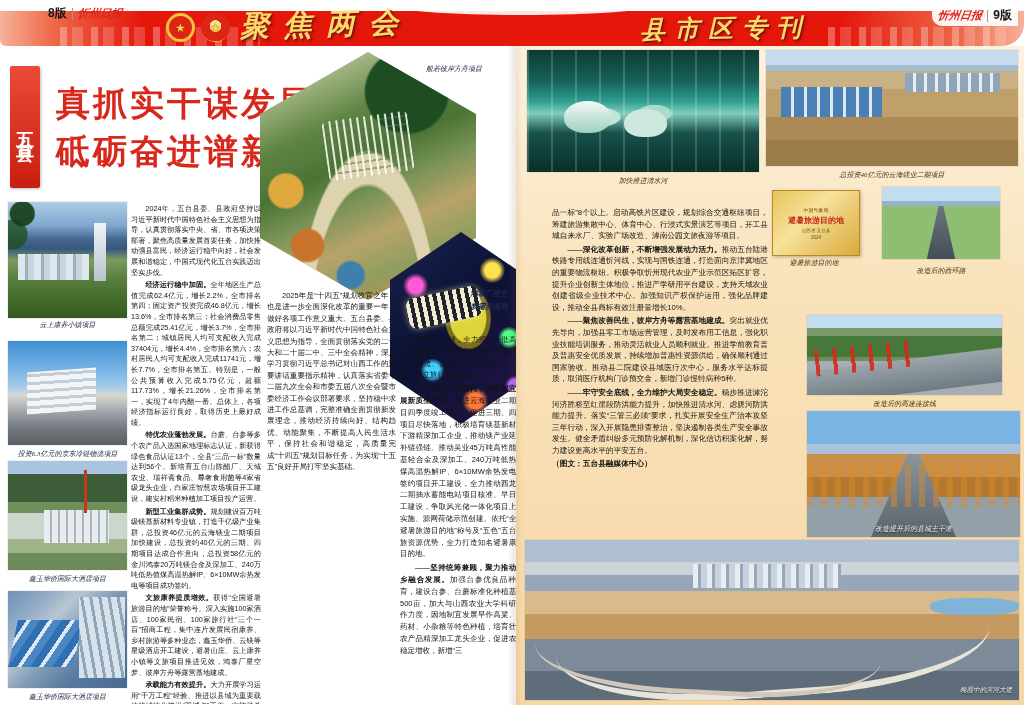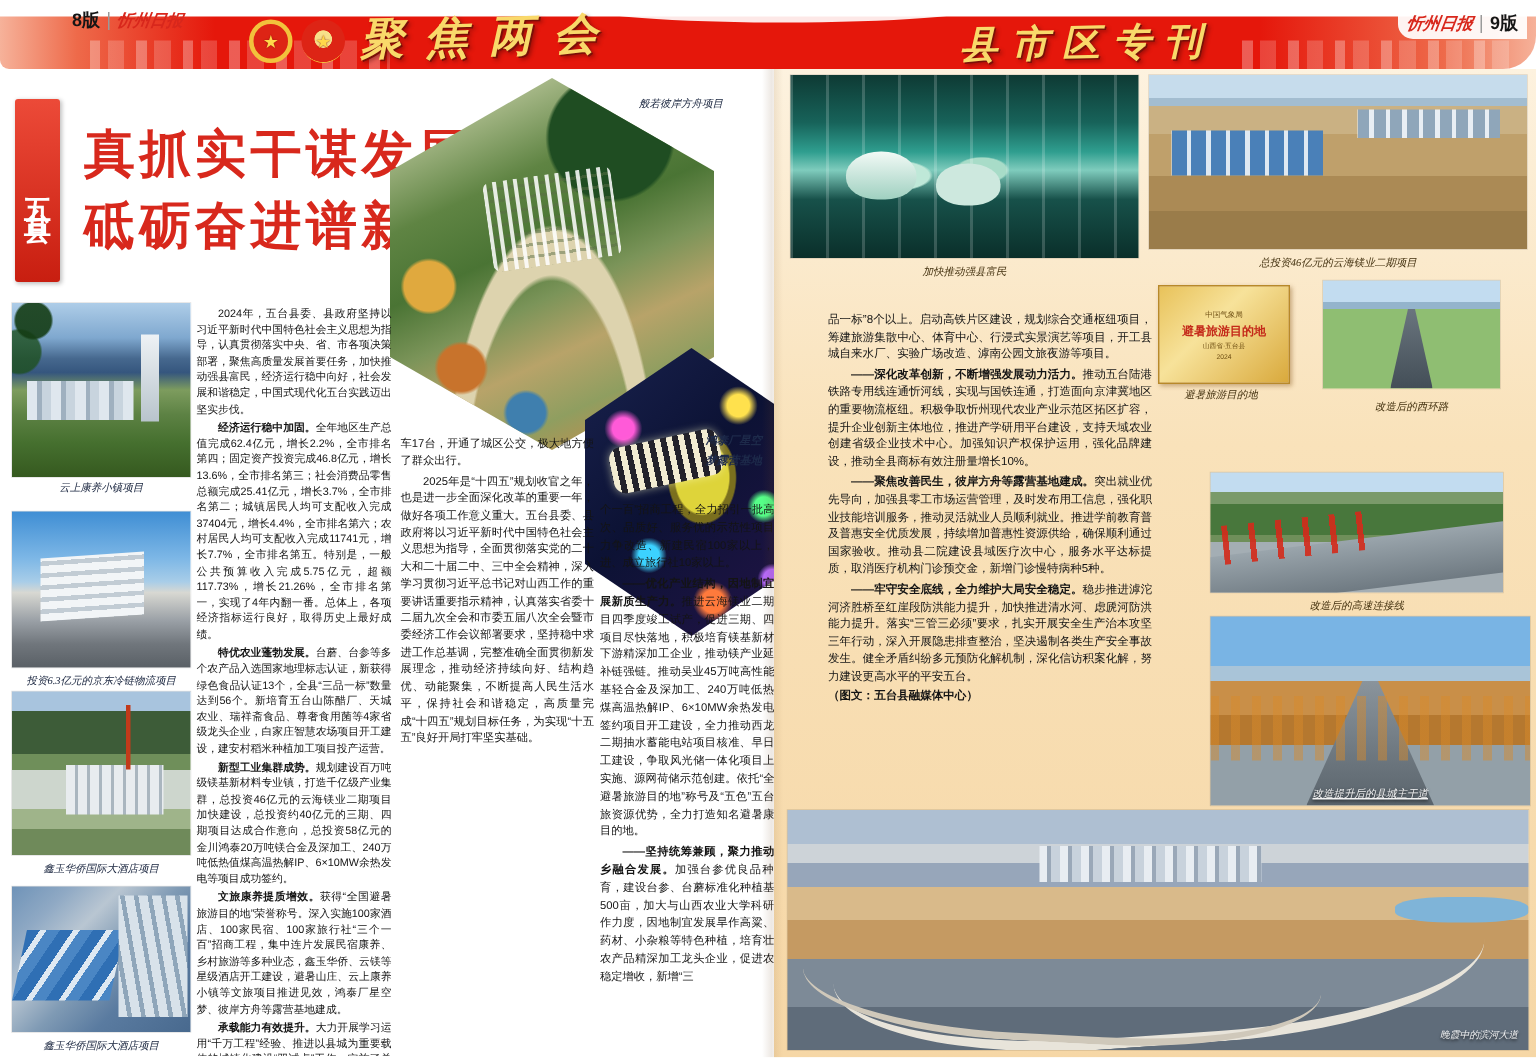--- a/index.html
+++ b/index.html
@@ -102,21 +102,21 @@
   #rail4 .roofs{left:4%;top:30%;width:55%;height:48%;transform:skewX(-12deg);
     background:repeating-linear-gradient(115deg,#2f6fb4 0 8px,#dfe9f2 8px 12px,#4a86c4 12px 20px);}
   #rail4 .roofs2{right:2%;top:6%;width:38%;height:84%;
     background:repeating-linear-gradient(80deg,#d8e2ea 0 6px,#8fa6ba 6px 9px);}
 
   
   .col{position:absolute;font-size:7.2px;line-height:10.6px;color:#141414;
        text-align:justify;overflow:hidden;}
   .col p{margin:0 0 2px;text-indent:2em;}
   .col p.noind{text-indent:0;}
-  .col b{font-weight:bold;}
+  .col b{font-weight:bold;font-family:Liberation Serif, serif;}
   #col1{left:131px;top:204px;width:130px;height:500px;}
   #col2{left:267px;top:290px;width:129px;height:414px;font-size:7.5px;line-height:11.4px;}
   #col3{left:400px;top:334px;width:124px;height:370px;font-size:7.5px;line-height:11.8px;}
   #col4{left:552px;top:207px;width:216px;height:340px;font-size:7.7px;line-height:11.6px;}
 
   
   .rpage{position:absolute;left:516px;top:46px;width:508px;height:659px;
          background:linear-gradient(180deg,#fdf2df 0%,#f9e2ba 38%,#f6d7a6 100%);}
   .fold{position:absolute;left:508px;top:46px;width:14px;height:659px;
         background:linear-gradient(90deg,rgba(0,0,0,0),rgba(110,70,30,.12) 45%,rgba(0,0,0,0));}
@@ -155,21 +155,21 @@
   #flagroad .flags{left:4%;top:38%;width:55%;height:32%;opacity:.9;transform:rotate(-6deg);
     background:repeating-linear-gradient(90deg,#d42a1a 0 4px,transparent 4px 18px);}
   #avenue{left:807px;top:411px;width:213px;height:126px;background:
     linear-gradient(180deg,#79b4e4 0 26%,#a9c4d8 26% 34%,#c98f48 34% 52%,#b5782f 52% 68%,#93a0a8 68% 100%);}
   #avenue .roadp{left:30%;top:34%;width:40%;height:66%;
     background:linear-gradient(180deg,#8a949c,#5a646c);clip-path:polygon(44% 0,56% 0,100% 100%,0 100%);}
   #avenue .trees{left:0;top:42%;width:100%;height:34%;opacity:.55;
     background:repeating-linear-gradient(90deg,rgba(216,138,42,.85) 0 6px,transparent 6px 14px);}
   .overlay-cap{position:absolute;left:0;bottom:3px;width:100%;text-align:center;
     color:rgba(255,255,255,.93);font-size:7px;font-style:italic;
-    text-shadow:0 1px 2px rgba(0,0,0,.65);font-family:"Liberation Serif",serif;text-decoration:underline;}
+    text-shadow:0 1px 2px rgba(0,0,0,.65);font-family:"Liberation Serif",serif;}
   #panorama{left:525px;top:540px;width:494px;height:160px;background:
     linear-gradient(180deg,#aebfd2 0 14%,#cdd3d8 14% 22%,#97a6ba 22% 32%,#d9ba8a 32% 46%,#c59a62 46% 62%,#7d8a97 62% 82%,#5f6c7a 82% 100%);}
   #panorama .city{left:34%;top:15%;width:30%;height:15%;
     background:repeating-linear-gradient(90deg,#e8edf2 0 5px,#9aa8b8 5px 8px,#c8d2dc 8px 14px);}
   #panorama .via{left:6%;top:28%;width:88%;height:70%;box-sizing:border-box;
     border-bottom:7px solid #e8e4da;border-radius:50%/60%;transform:rotate(-4deg);}
   #panorama .via2{left:2%;top:45%;width:70%;height:52%;box-sizing:border-box;
     border-bottom:5px solid #cfc8ba;border-radius:50%/60%;transform:rotate(3deg);}
   #panorama .river{right:0;top:36%;width:18%;height:11%;background:#7fb4d8;border-radius:40%;}
   .corner-cap{position:absolute;right:7px;bottom:5px;color:rgba(255,255,255,.92);
@@ -249,36 +249,35 @@
 
   <div class="col" id="col1">
       <p>2024年，五台县委、县政府坚持以习近平新时代中国特色社会主义思想为指导，认真贯彻落实中央、省、市各项决策部署，聚焦高质量发展首要任务，加快推动强县富民，经济运行稳中向好，社会发展和谐稳定，中国式现代化五台实践迈出坚实步伐。</p>
       <p><b>经济运行稳中加固。</b>全年地区生产总值完成62.4亿元，增长2.2%，全市排名第四；固定资产投资完成46.8亿元，增长13.6%，全市排名第三；社会消费品零售总额完成25.41亿元，增长3.7%，全市排名第二；城镇居民人均可支配收入完成37404元，增长4.4%，全市排名第六；农村居民人均可支配收入完成11741元，增长7.7%，全市排名第五。特别是，一般公共预算收入完成5.75亿元，超额117.73%，增长21.26%，全市排名第一，实现了4年内翻一番。总体上，各项经济指标运行良好，取得历史上最好成绩。</p>
       <p><b>特优农业蓬勃发展。</b>台蘑、台参等多个农产品入选国家地理标志认证，新获得绿色食品认证13个，全县“三品一标”数量达到56个。新培育五台山陈醋厂、天城农业、瑞祥斋食品、尊奢食用菌等4家省级龙头企业，白家庄智慧农场项目开工建设，建安村稻米种植加工项目投产运营。</p>
       <p><b>新型工业集群成势。</b>规划建设百万吨级镁基新材料专业镇，打造千亿级产业集群，总投资46亿元的云海镁业二期项目加快建设，总投资约40亿元的三期、四期项目达成合作意向，总投资58亿元的金川鸿泰20万吨镁合金及深加工、240万吨低热值煤高温热解IP、6×10MW余热发电等项目成功签约。</p>
       <p><b>文旅康养提质增效。</b>获得“全国避暑旅游目的地”荣誉称号。深入实施100家酒店、100家民宿、100家旅行社“三个一百”招商工程，集中连片发展民宿康养、乡村旅游等多种业态，鑫玉华侨、云镁等星级酒店开工建设，避暑山庄、云上康养小镇等文旅项目推进见效，鸿泰厂星空梦、彼岸方舟等露营基地建成。</p>
       <p><b>承载能力有效提升。</b>大力开展学习运用“千万工程”经验、推进以县城为重要载体的城镇化建设“双试点”工作，实施了总投资20.7亿元的一揽子民生工程，涉及道路17条、管网改造63.6公里、医院2座、学校3座、养老院1座。同时，聚焦百姓期盼，投入新能源公交</p>
     </div>
   <div class="col" id="col2">
-      <p class="noind">车17台，开通了城区公交，极大地方便了群众出行。</p>
       <p>2025年是“十四五”规划收官之年，也是进一步全面深化改革的重要一年，做好各项工作意义重大。五台县委、县政府将以习近平新时代中国特色社会主义思想为指导，全面贯彻落实党的二十大和二十届二中、三中全会精神，深入学习贯彻习近平总书记对山西工作的重要讲话重要指示精神，认真落实省委十二届九次全会和市委五届八次全会暨市委经济工作会议部署要求，坚持稳中求进工作总基调，完整准确全面贯彻新发展理念，推动经济持续向好、结构趋优、动能聚集，不断提高人民生活水平，保持社会和谐稳定，高质量完成“十四五”规划目标任务，为实现“十五五”良好开局打牢坚实基础。</p>
     </div>
   <div class="col" id="col3">
       <p class="noind">个一百”招商工程，全力招引一批高档次、品质好、服务优的示范性项目，力争改造、新建民宿100家以上，引进、成立旅行社10家以上。</p>
       <p><b>——优化产业结构，因地制宜发展新质生产力。</b>推进云海镁业二期项目四季度竣工试产，促进三期、四期项目尽快落地，积极培育镁基新材料下游精深加工企业，推动镁产业延链补链强链。推动吴业45万吨高性能镁基轻合金及深加工、240万吨低热值煤高温热解IP、6×10MW余热发电等签约项目开工建设，全力推动西龙池二期抽水蓄能电站项目核准、早日开工建设，争取风光储一体化项目上马实施、源网荷储示范创建。依托“全国避暑旅游目的地”称号及“五色”五台文旅资源优势，全力打造知名避暑康养目的地。</p>
       <p><b>——坚持统筹兼顾，聚力推动城乡融合发展。</b>加强台参优良品种培育，建设台参、台蘑标准化种植基地500亩，加大与山西农业大学科研合作力度，因地制宜发展旱作高粱、中药材、小杂粮等特色种植，培育壮大农产品精深加工龙头企业，促进农民稳定增收，新增“三</p>
     </div>
 
   <div class="rpage"></div>
   <div class="fold"></div>
 
   <div class="fig" id="photoA">
     <span class="pod"></span>
   </div>
-  <div class="cap capr" style="left:527px;top:176px;width:232px;">加快推动强县富民</div>
+  <div class="cap capr" style="left:527px;top:176px;width:232px;">加快推进清水河</div>
 
   <div class="fig" id="photoB">
     <span class="shedA"></span>
     <span class="shedB"></span>
   </div>
   <div class="cap capr" style="left:766px;top:170px;width:252px;">总投资46亿元的云海镁业二期项目</div>
 
   <div class="col" id="col4">
       <p class="noind">品一标”8个以上。启动高铁片区建设，规划综合交通枢纽项目，筹建旅游集散中心、体育中心、行浸式实景演艺等项目，开工县城自来水厂、实验广场改造、滹南公园文旅夜游等项目。</p>
       <p><b>——深化改革创新，不断增强发展动力活力。</b>推动五台陆港铁路专用线连通忻河线，实现与国铁连通，打造面向京津冀地区的重要物流枢纽。积极争取忻州现代农业产业示范区拓区扩容，提升企业创新主体地位，推进产学研用平台建设，支持天域农业创建省级企业技术中心。加强知识产权保护运用，强化品牌建设，推动全县商标有效注册量增长10%。</p>

